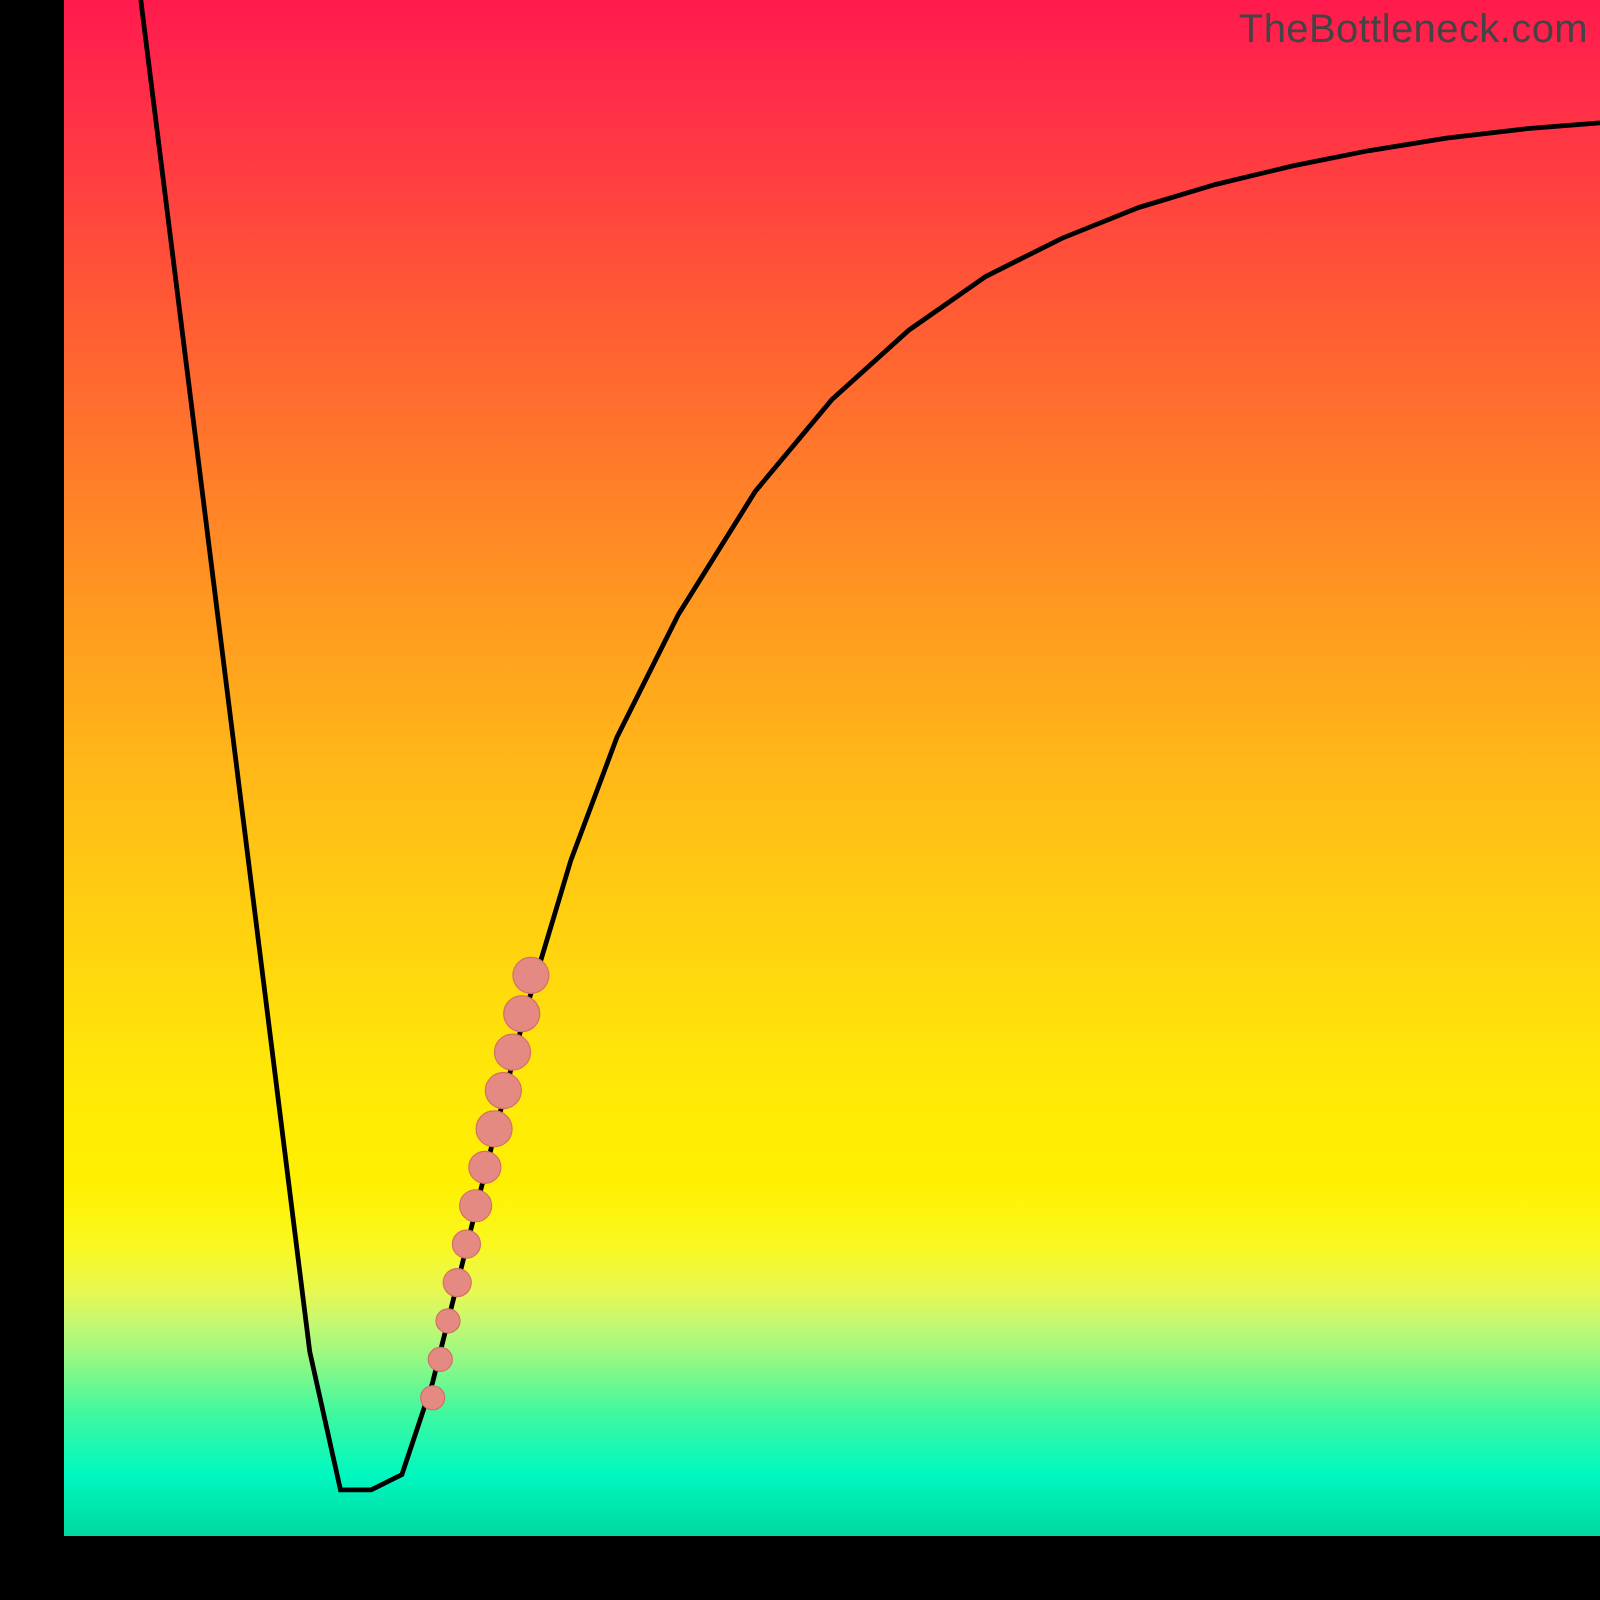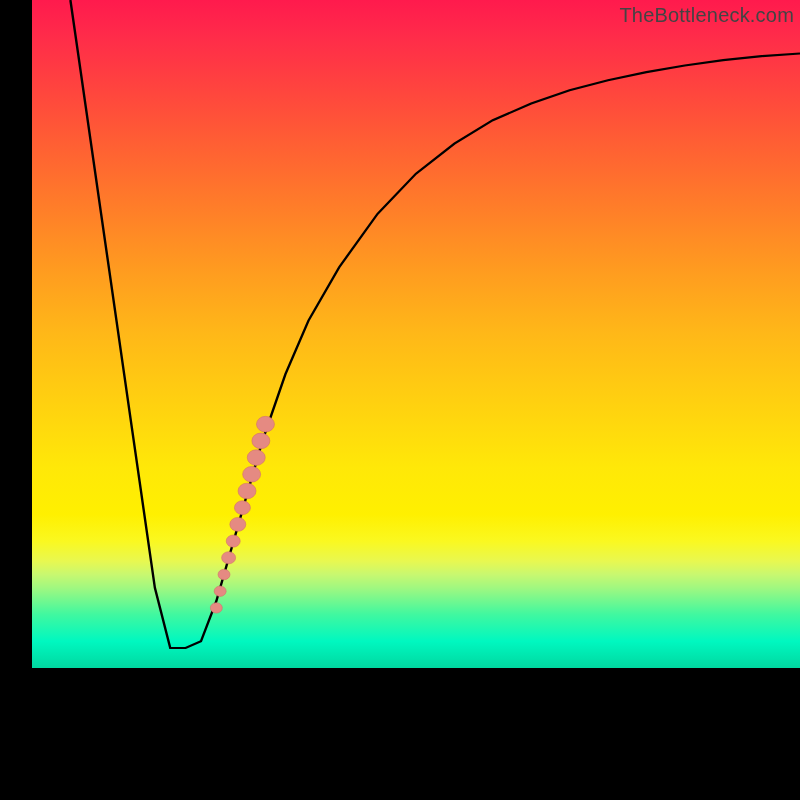--- a/index.html
+++ b/index.html
@@ -5,21 +5,21 @@
   * { margin: 0; padding: 0; box-sizing: border-box; }
   html, body { width: 800px; height: 800px; overflow: hidden; }
   body { background: #000; position: relative; font-family: Arial, sans-serif; }
   .chart-container {
     position: absolute;
     top: 0; left: 0; width: 800px; height: 800px;
   }
   .plot-area {
     position: absolute;
     left: 32px; top: 0;
-    width: 768px; height: 668px; padding-left: 40px;
+    width: 768px; height: 768px; padding-left: 40px;
   }
   .gradient-bg {
     position: absolute;
     left: 0; top: 0; width: 100%; height: 100%;
     background: linear-gradient(to bottom,
       #ff1a4d 0%,
       #ff2a4a 5%,
       #ff4040 12%,
       #ff5a35 20%,
       #ff7a2a 30%,

